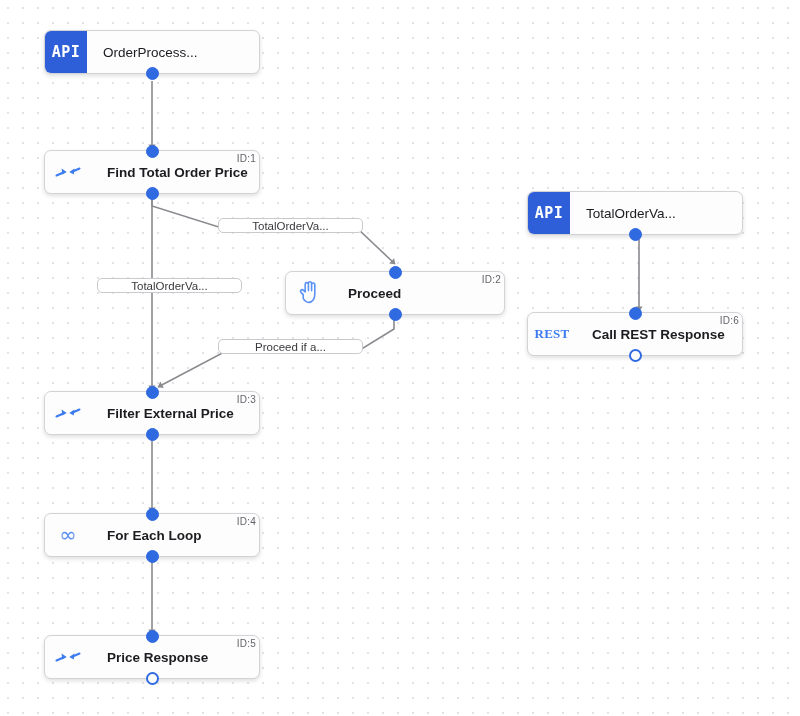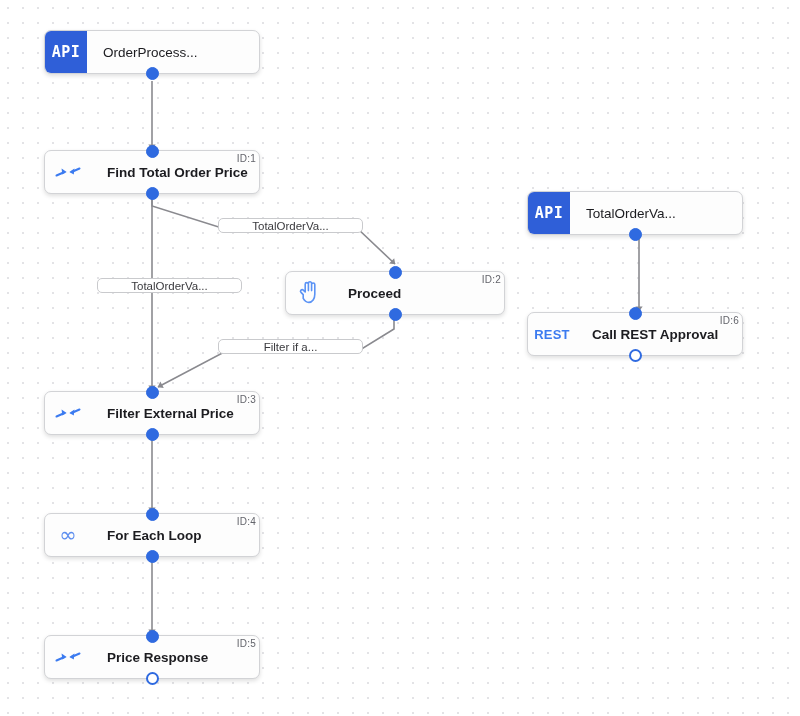--- a/index.html
+++ b/index.html
@@ -70,21 +70,21 @@
     font-weight: bold;
     letter-spacing: 0.5px;
     flex: 0 0 42px;
   }
   
   .badge-rest {
     width: 48px;
     flex: 0 0 48px;
     text-align: center;
     color: #3c7bf0;
-    font-family: Liberation Sans, sans-serif;
+    font-family: Liberation Serif, serif;
     font-size: 13px;
     font-weight: bold;
     letter-spacing: 0.2px;
   }
   
   .icon-slot {
     width: 46px;
     flex: 0 0 46px;
     display: flex;
     align-items: center;
@@ -180,21 +180,21 @@
   </svg>
 
   <div id="label-layer">
       <div class="edge-label" style="left: 218px; top: 218px; width: 145px;">
         <span>TotalOrderVa...</span>
       </div>
       <div class="edge-label" style="left: 97px; top: 278px; width: 145px;">
         <span>TotalOrderVa...</span>
       </div>
       <div class="edge-label" style="left: 218px; top: 339px; width: 145px;">
-        <span>Filter if a...</span>
+        <span>Proceed if a...</span>
       </div>
     </div>
   <div id="node-layer">
       <div class="node" style="left: 44px; top: 30px; width: 216px;">
         <div class="node-inner">
           <span class="badge-api">API</span>
           <span class="node-label plain">OrderProcess...</span>
         </div>
         <div class="port bottom filled"></div>
       </div>
@@ -281,21 +281,21 @@
       <div class="node" style="left: 527px; top: 191px; width: 216px;">
         <div class="node-inner">
           <span class="badge-api">API</span>
           <span class="node-label plain">TotalOrderVa...</span>
         </div>
         <div class="port bottom filled"></div>
       </div>
       <div class="node" style="left: 527px; top: 312px; width: 216px;">
         <div class="node-inner">
           <span class="badge-rest">REST</span>
-          <span class="node-label bold">Call REST Approval</span>
+          <span class="node-label bold">Call REST Response</span>
         </div>
         <div class="id-chip">ID:6</div>
         <div class="port top filled"></div>
         <div class="port bottom hollow"></div>
       </div>
     </div>
 
 </div>
 
 </body></html>

